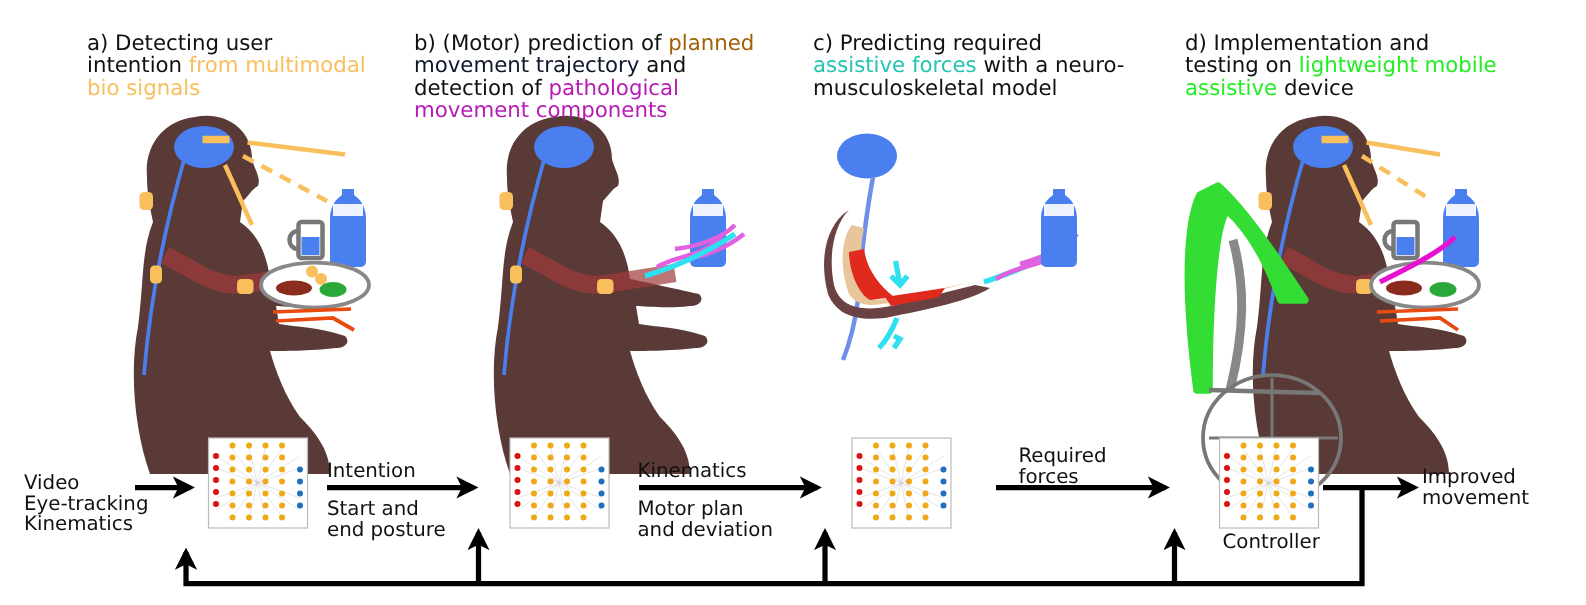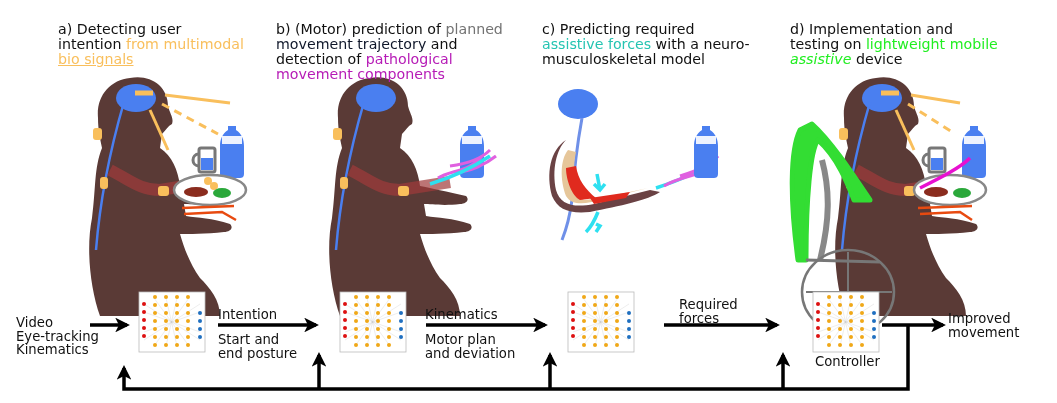--- a/index.html
+++ b/index.html
@@ -210,24 +210,24 @@
         <use href="#nn"></use>
       </g>
     <g transform="translate(568,292)">
         <use href="#nn"></use>
       </g>
     <g transform="translate(813,292)">
         <use href="#nn"></use>
       </g>
   </svg>
 
-  <div class="heading" style="left:58px;"><span>a) Detecting user</span><br><span>intention </span><span style="color: rgb(249, 191, 92);">from multimodal</span><br><span style="color: rgb(249, 191, 92); text-decoration: underline;">bio signals</span></div>
-  <div class="heading" style="left:276px;"><span>b) (Motor) prediction of </span><span style="color: #737373;">planned</span><br><span style="color: #0f172a;">movement trajectory</span><span> and</span><br><span>detection of </span><span style="color: rgb(182, 27, 182);">pathological</span><br><span style="color: rgb(182, 27, 182);">movement components</span></div>
+  <div class="heading" style="left:58px;"><span>a) Detecting user</span><br><span>intention </span><span style="color: rgb(249, 191, 92);">from multimodal</span><br><span style="color: rgb(249, 191, 92);">bio signals</span></div>
+  <div class="heading" style="left:276px;"><span>b) (Motor) prediction of </span><span style="color: #a16207;">planned</span><br><span style="color: #0f172a;">movement trajectory</span><span> and</span><br><span>detection of </span><span style="color: rgb(182, 27, 182);">pathological</span><br><span style="color: rgb(182, 27, 182);">movement components</span></div>
   <div class="heading" style="left:542px;"><span>c) Predicting required</span><br><span style="color: rgb(37, 196, 178);">assistive forces</span><span> with a neuro-</span><br><span>musculoskeletal model</span></div>
-  <div class="heading" style="left:790px;"><span>d) Implementation and</span><br><span>testing on </span><span style="color: rgb(34, 238, 34); text-align: right;">lightweight mobile</span><br><span style="color: rgb(34, 238, 34); font-style: italic;">assistive</span><span> device</span></div>
+  <div class="heading" style="left:790px;"><span>d) Implementation and</span><br><span>testing on </span><span style="color: rgb(34, 238, 34); text-align: right;">lightweight mobile</span><br><span style="color: rgb(34, 238, 34);">assistive</span><span> device</span></div>
 
   <div class="lbl" style="left:16px;top:316px;">
     <div>Video</div>
     <div>Eye-tracking</div>
     <div>Kinematics</div>
   </div>
   <div class="lbl" style="left:218px;top:308px;">Intention</div>
   <div class="lbl" style="left:218px;top:333px;">
     <div>Start and</div>
     <div>end posture</div>

